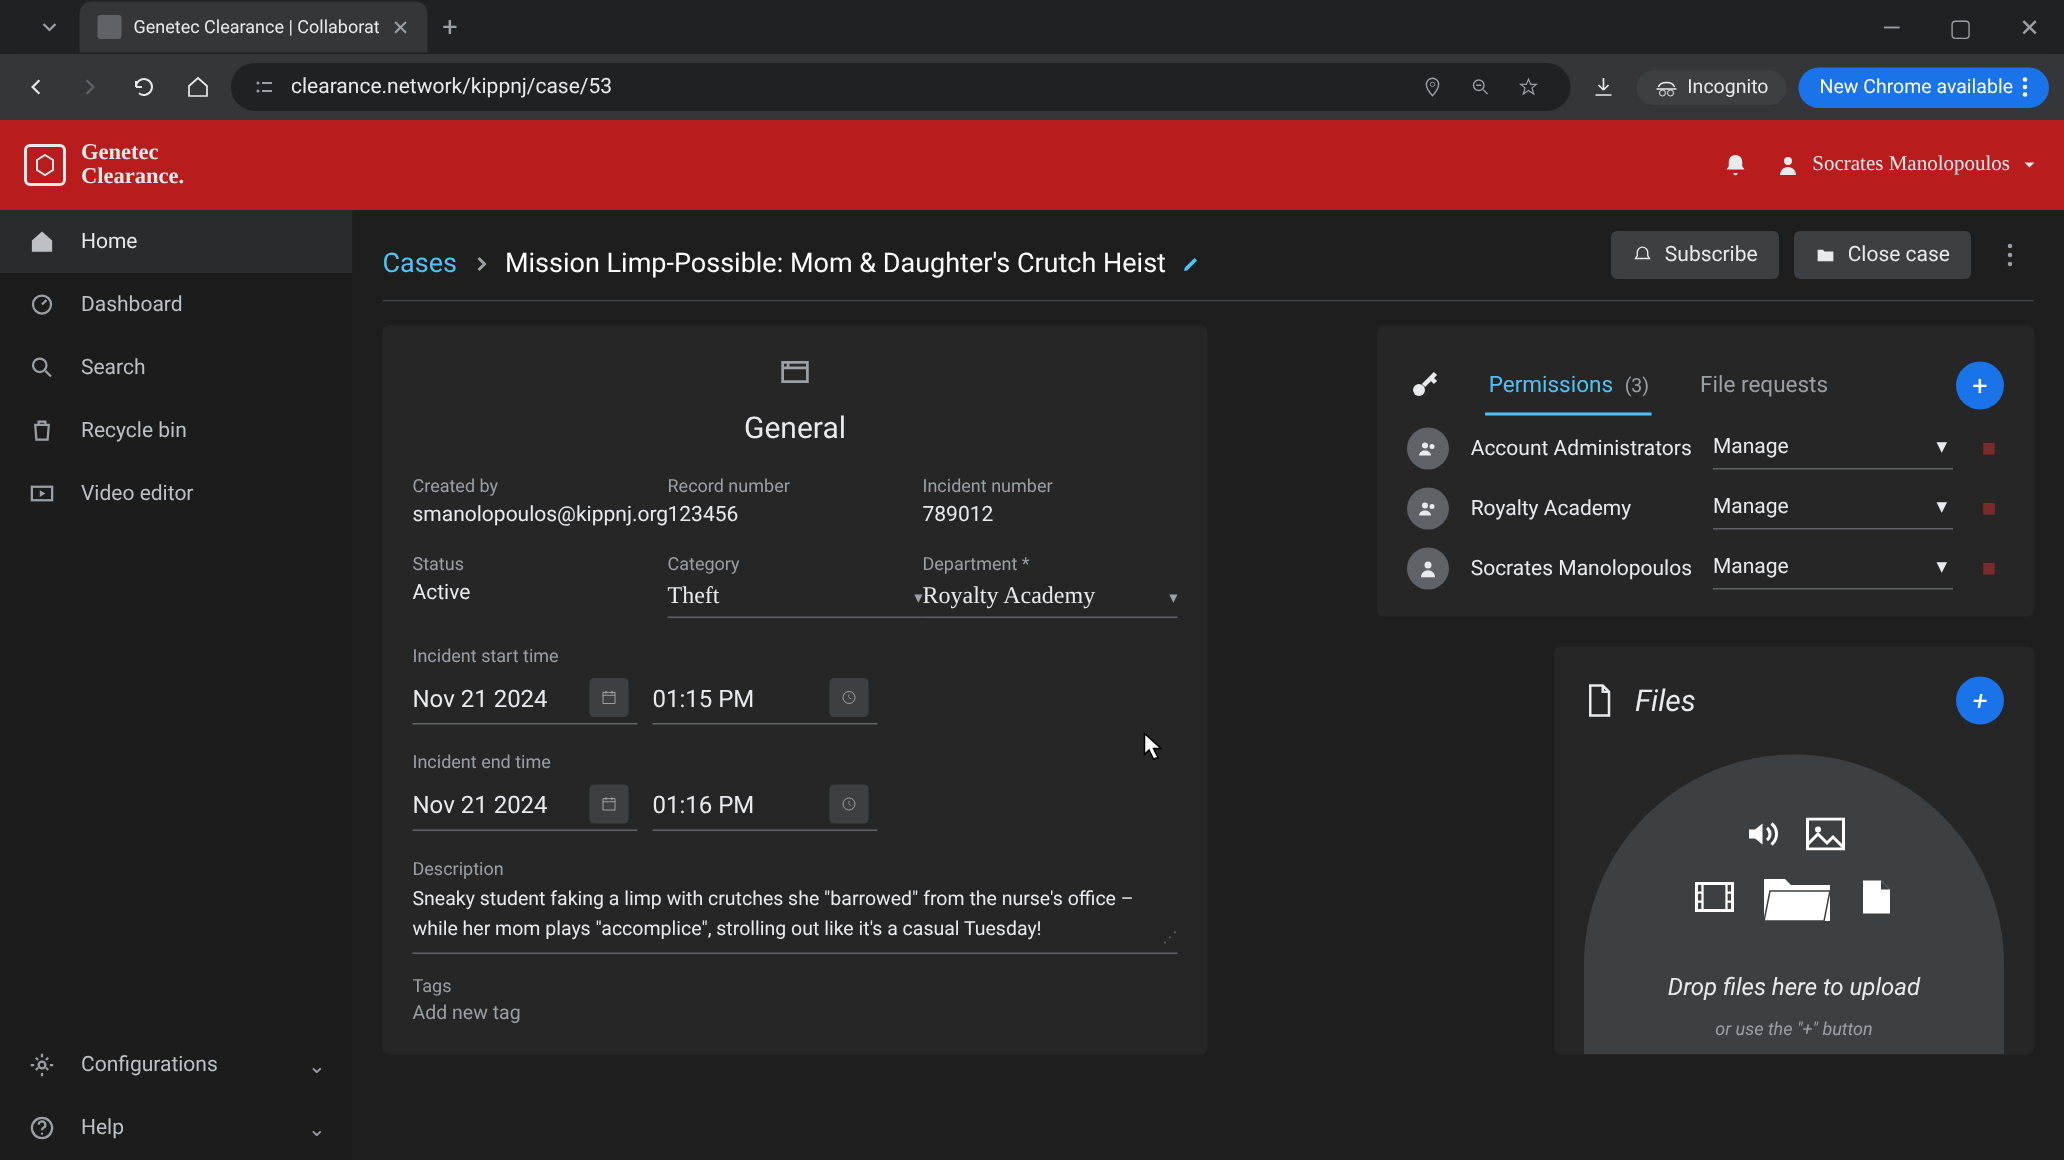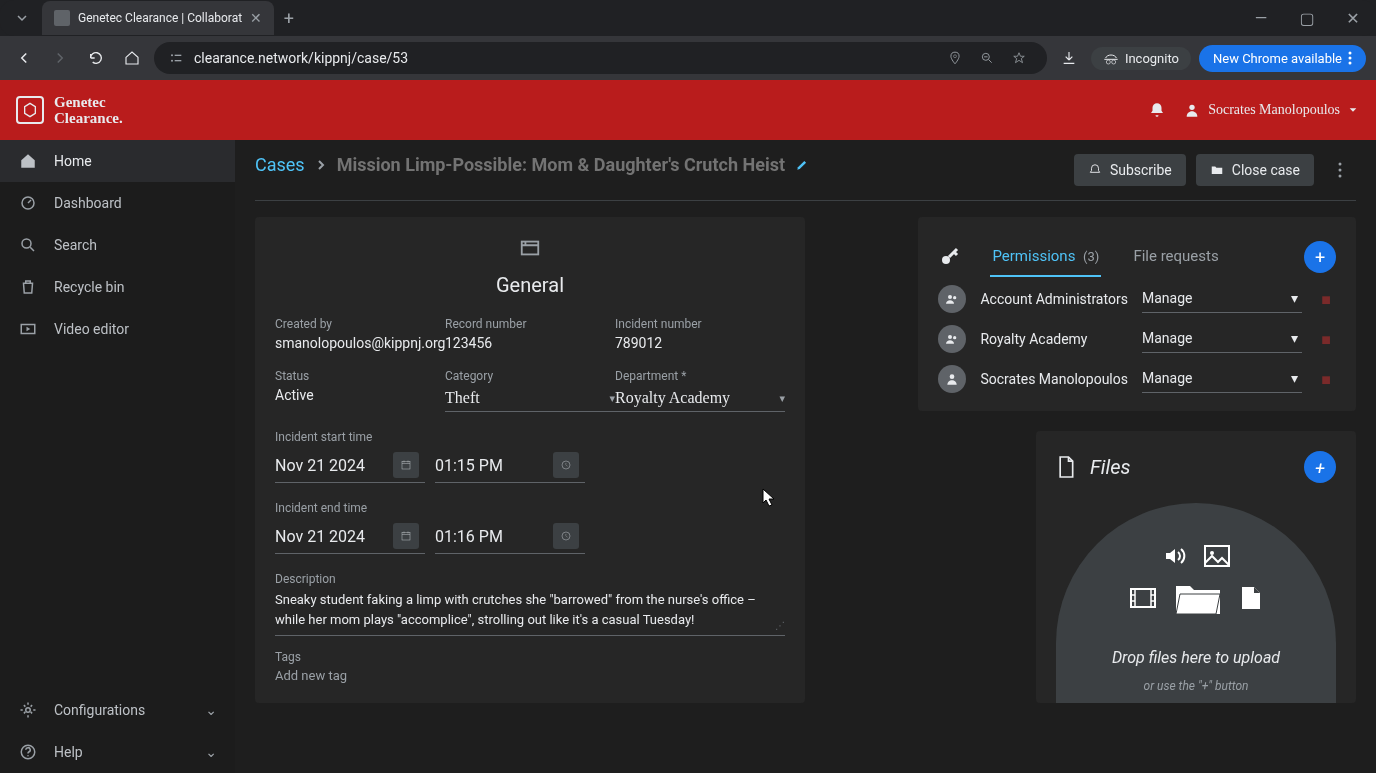--- a/index.html
+++ b/index.html
@@ -12,21 +12,21 @@
   overflow: hidden;
 }
 
 
 .browser-chrome { background: #202124; }
 .tab-bar {
   display: flex;
   align-items: center;
   height: 36px;
   background: #202124;
-  padding-left: 8px;
+  padding-left: 19px;
   border-radius: 14px;
 }
 .tab-dropdown {
   width: 28px; height: 28px;
   display: flex; align-items: center; justify-content: center;
   color: #9aa0a6;
 }
 .tab {
   display: flex; align-items: center;
   background: #35363a;
@@ -115,28 +115,28 @@
 .side-spacer { flex:1; }
 .side-item .chev { margin-left:auto; color:#9aa0a6; }
 
 
 .main {
   flex:1; padding: 70px 20px 0 20px;
   overflow-y: auto;
   background:#1e1e1e;
 }
 .breadcrumb-bar {
-  display:flex; align-items:flex-start;
+  display:flex; align-items:flex-end;
   padding: 4px 0 14px 0;
   border-bottom: 1px solid #3c4043;
 }
 .breadcrumb { display:flex; align-items:center; gap:10px; font-size:18px; }
 .breadcrumb .crumb-link { color:#4fc3f7; }
 .breadcrumb .crumb-sep { color:#9aa0a6; }
-.breadcrumb .crumb-title { color:#737373; font-weight:700; }
+.breadcrumb .crumb-title { color:#ffffff; font-weight:400; }
 .breadcrumb .edit-icon { color:#4fc3f7; font-size:14px; }
 .bc-actions { margin-left:auto; display:flex; align-items:center; gap:10px;padding-left:28px; }
 .btn {
   display:flex; align-items:center; gap:8px;
   background:#3c4043; color:#e8eaed;
   border-radius:4px; padding:8px 14px; font-size:14px;
 }
 .icon-btn { width:32px; height:32px; display:flex; align-items:center; justify-content:center; color:#9aa0a6; }
 
 

